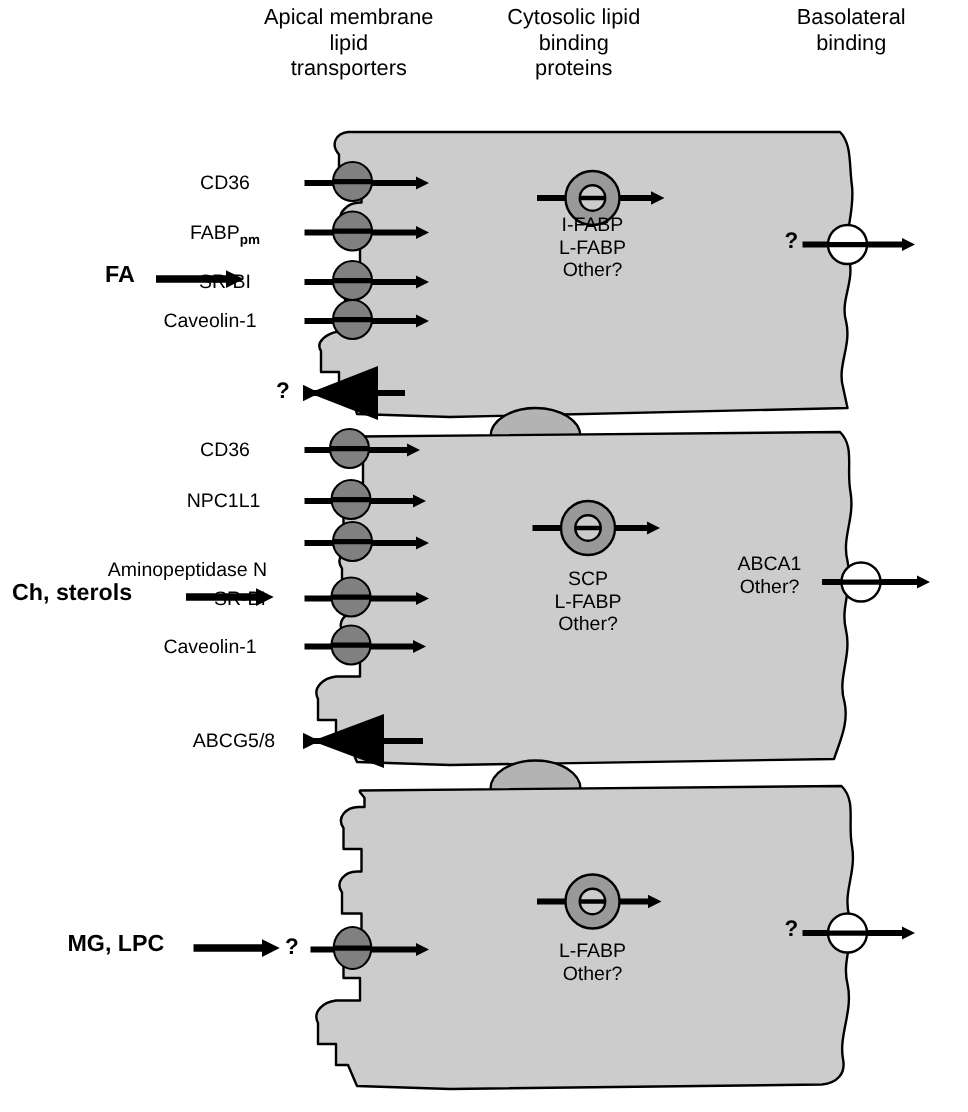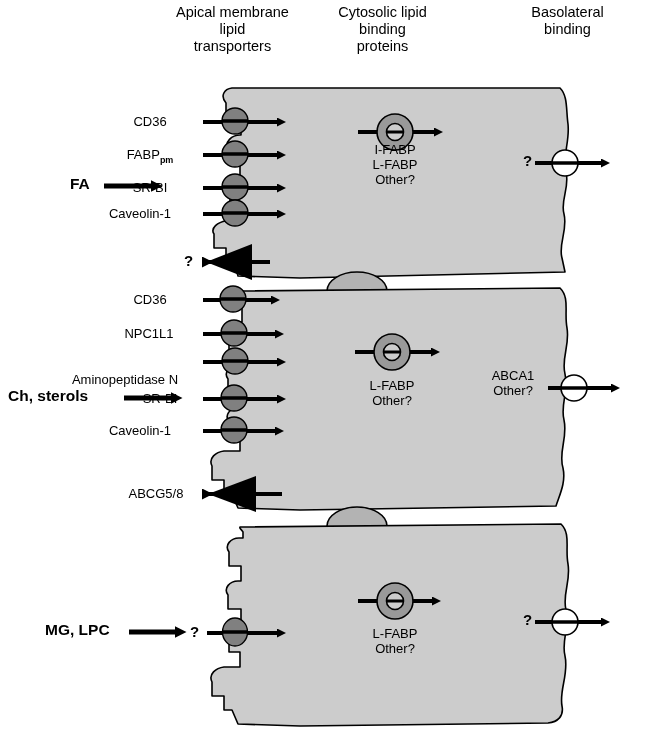--- a/index.html
+++ b/index.html
@@ -282,20 +282,21 @@
 
   <div class="lbl r" style="left:120px;top:391px;width:80px;">SR-BI</div>
 
   <div class="lbl r" style="left:80px;top:423px;width:120px;">Caveolin-1</div>
 
   <div class="lbl r" style="left:110px;top:486px;width:92px;">ABCG5/8</div>
 
   <div class="lbl bold" style="left:8px;top:388px;">Ch, sterols</div>
 
   <div class="lbl c" style="left:312px;top:378px;width:160px;">
+    <div>SCP</div>
     <div>L-FABP</div>
     <div>Other?</div>
   </div>
 
   <div class="lbl c" style="left:478px;top:368px;width:70px;">
     <div>ABCA1</div>
     <div>Other?</div>
   </div>
 
   <div class="qm" style="left:190px;top:623px;">?</div>

